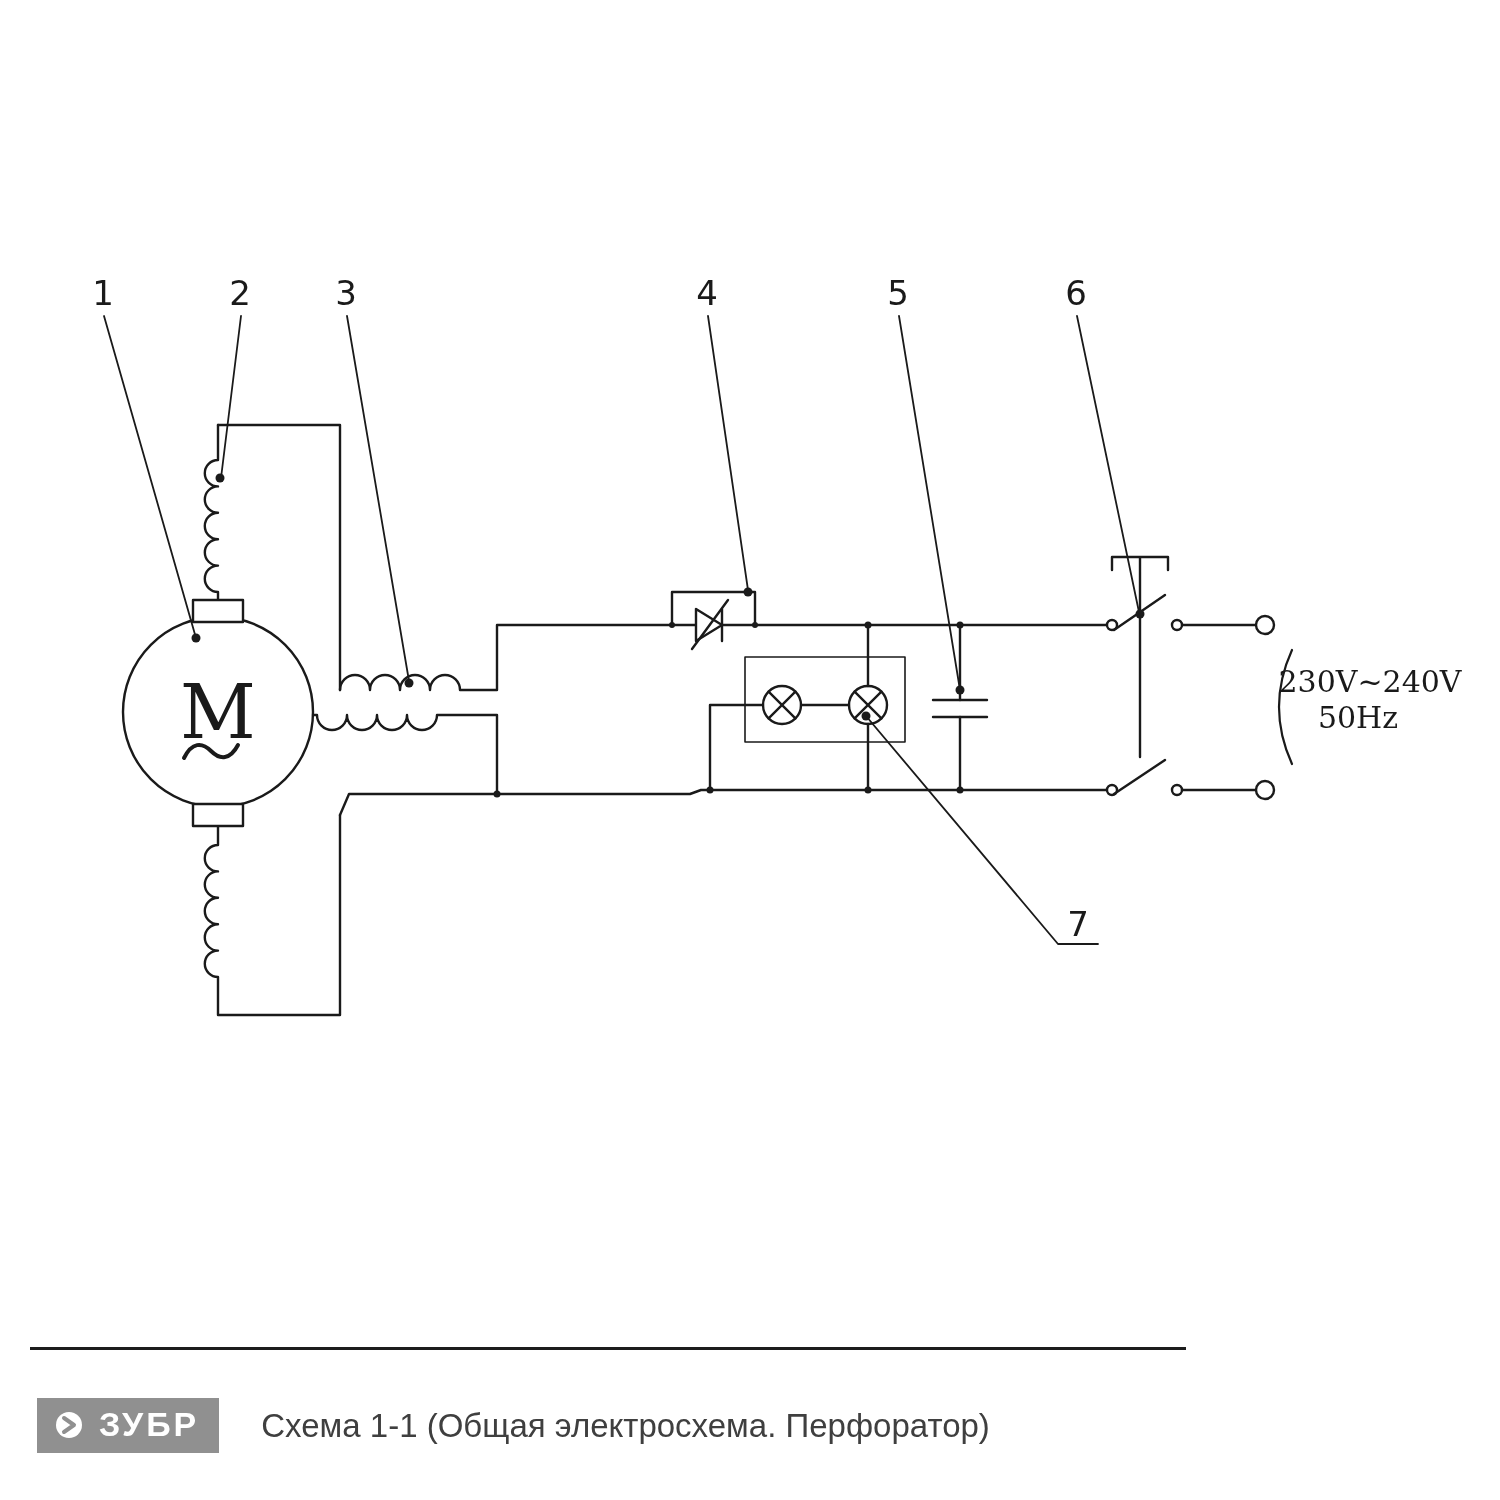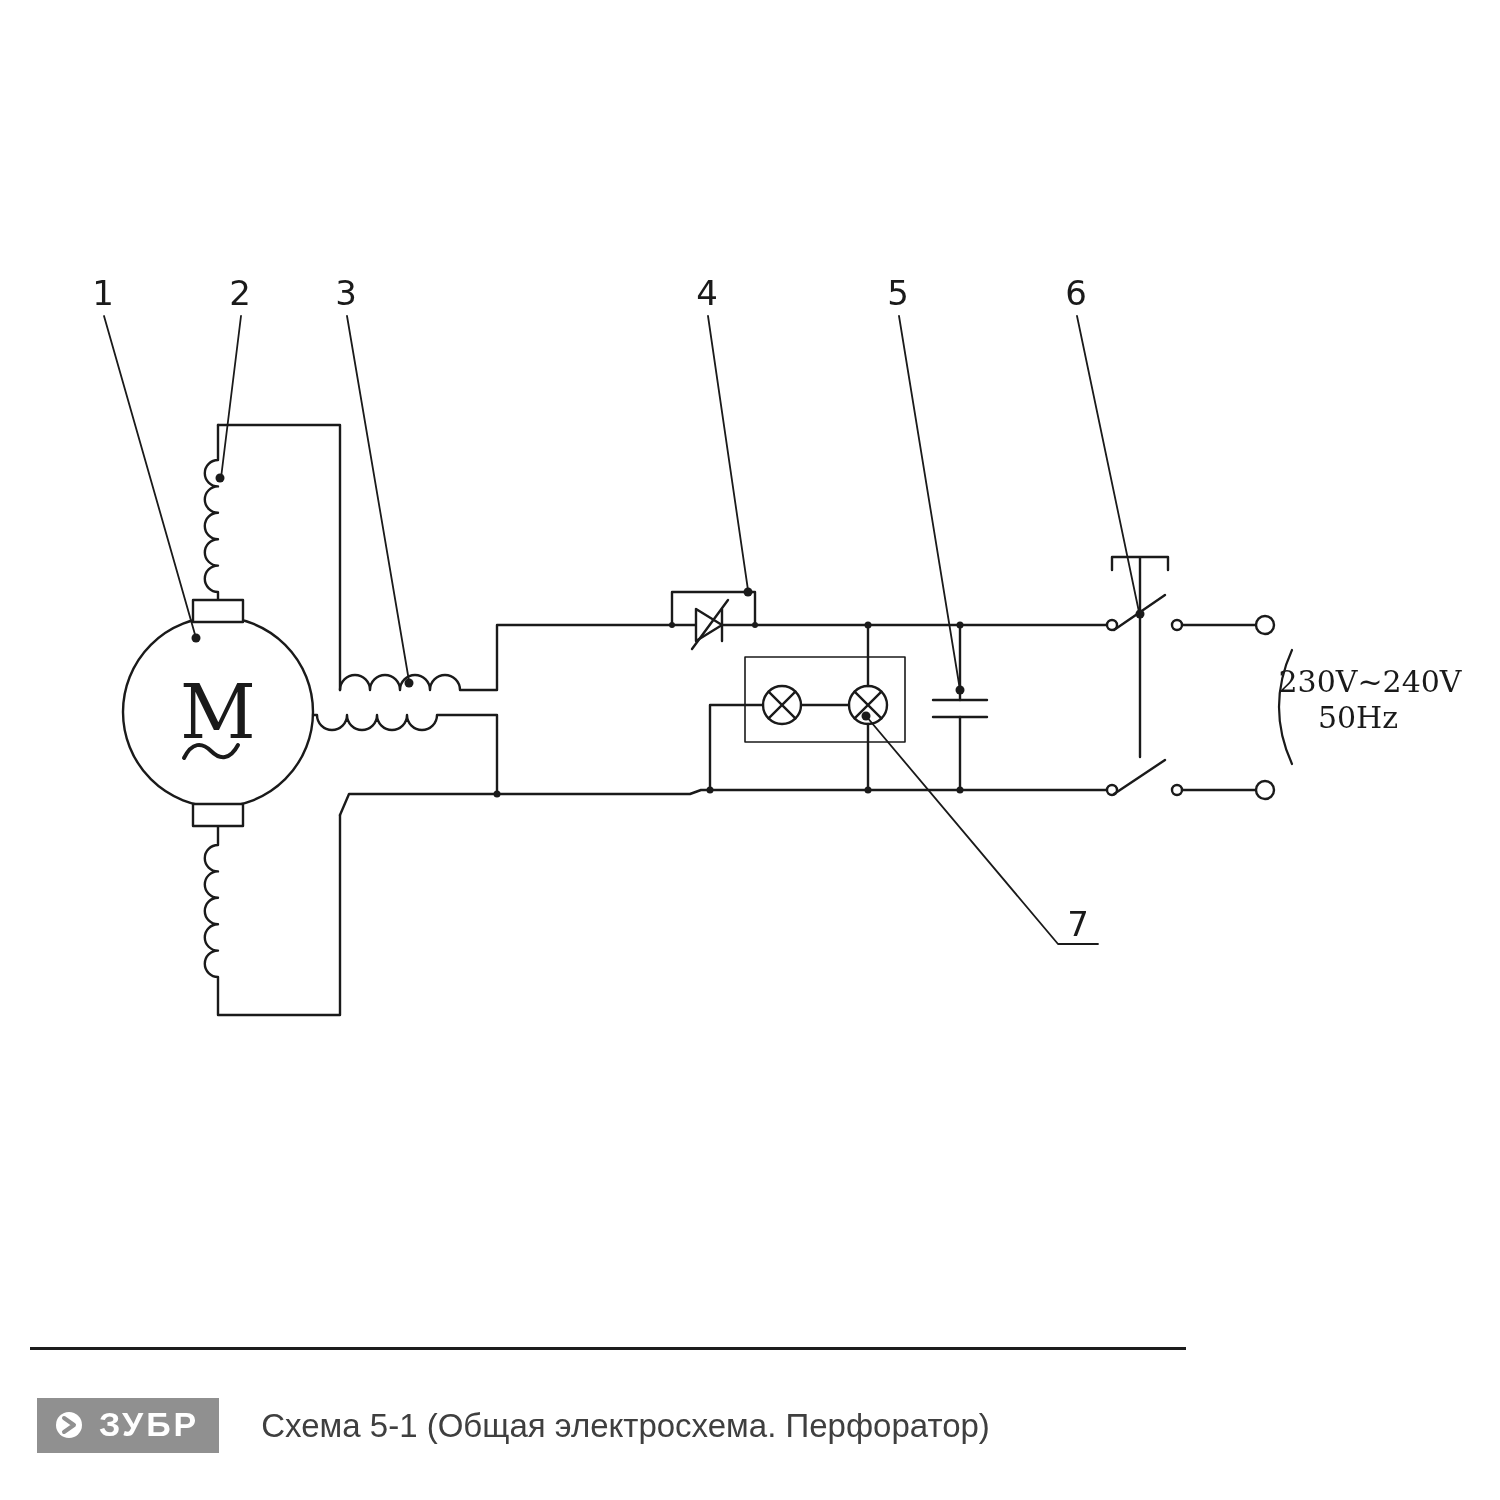--- a/index.html
+++ b/index.html
@@ -168,16 +168,16 @@
   <div class="footer-rule"></div>
   <div class="footer-row">
     <div class="brand-logo">
       <svg width="36" height="36" viewBox="0 0 36 36">
         <circle cx="18" cy="18" r="13" fill="#ffffff"></circle>
         <path d="M13,11 L23,18 L13,25" stroke="#909090" stroke-width="4" fill="none" stroke-linecap="round" stroke-linejoin="round"></path>
       </svg>
       <span>ЗУБР</span>
     </div>
     <div class="title-line">
-      <span class="schema-caption">Схема 5-1 (Общая электросхема. Перфоратор)</span>
+      <span class="schema-caption">Схема 1-1 (Общая электросхема. Перфоратор)</span>
     </div>
   </div>
 </div>
 
 </body></html>

